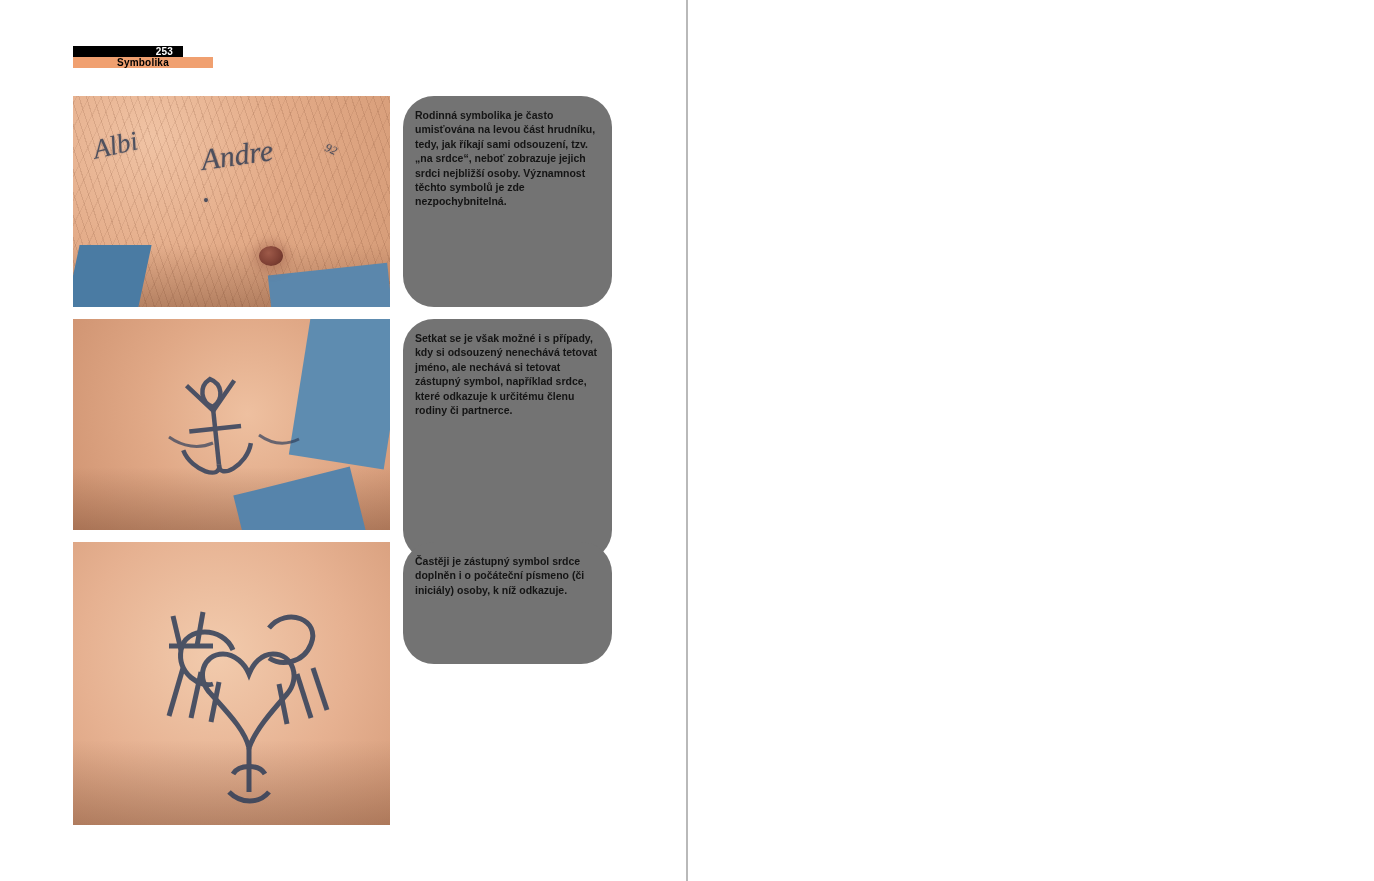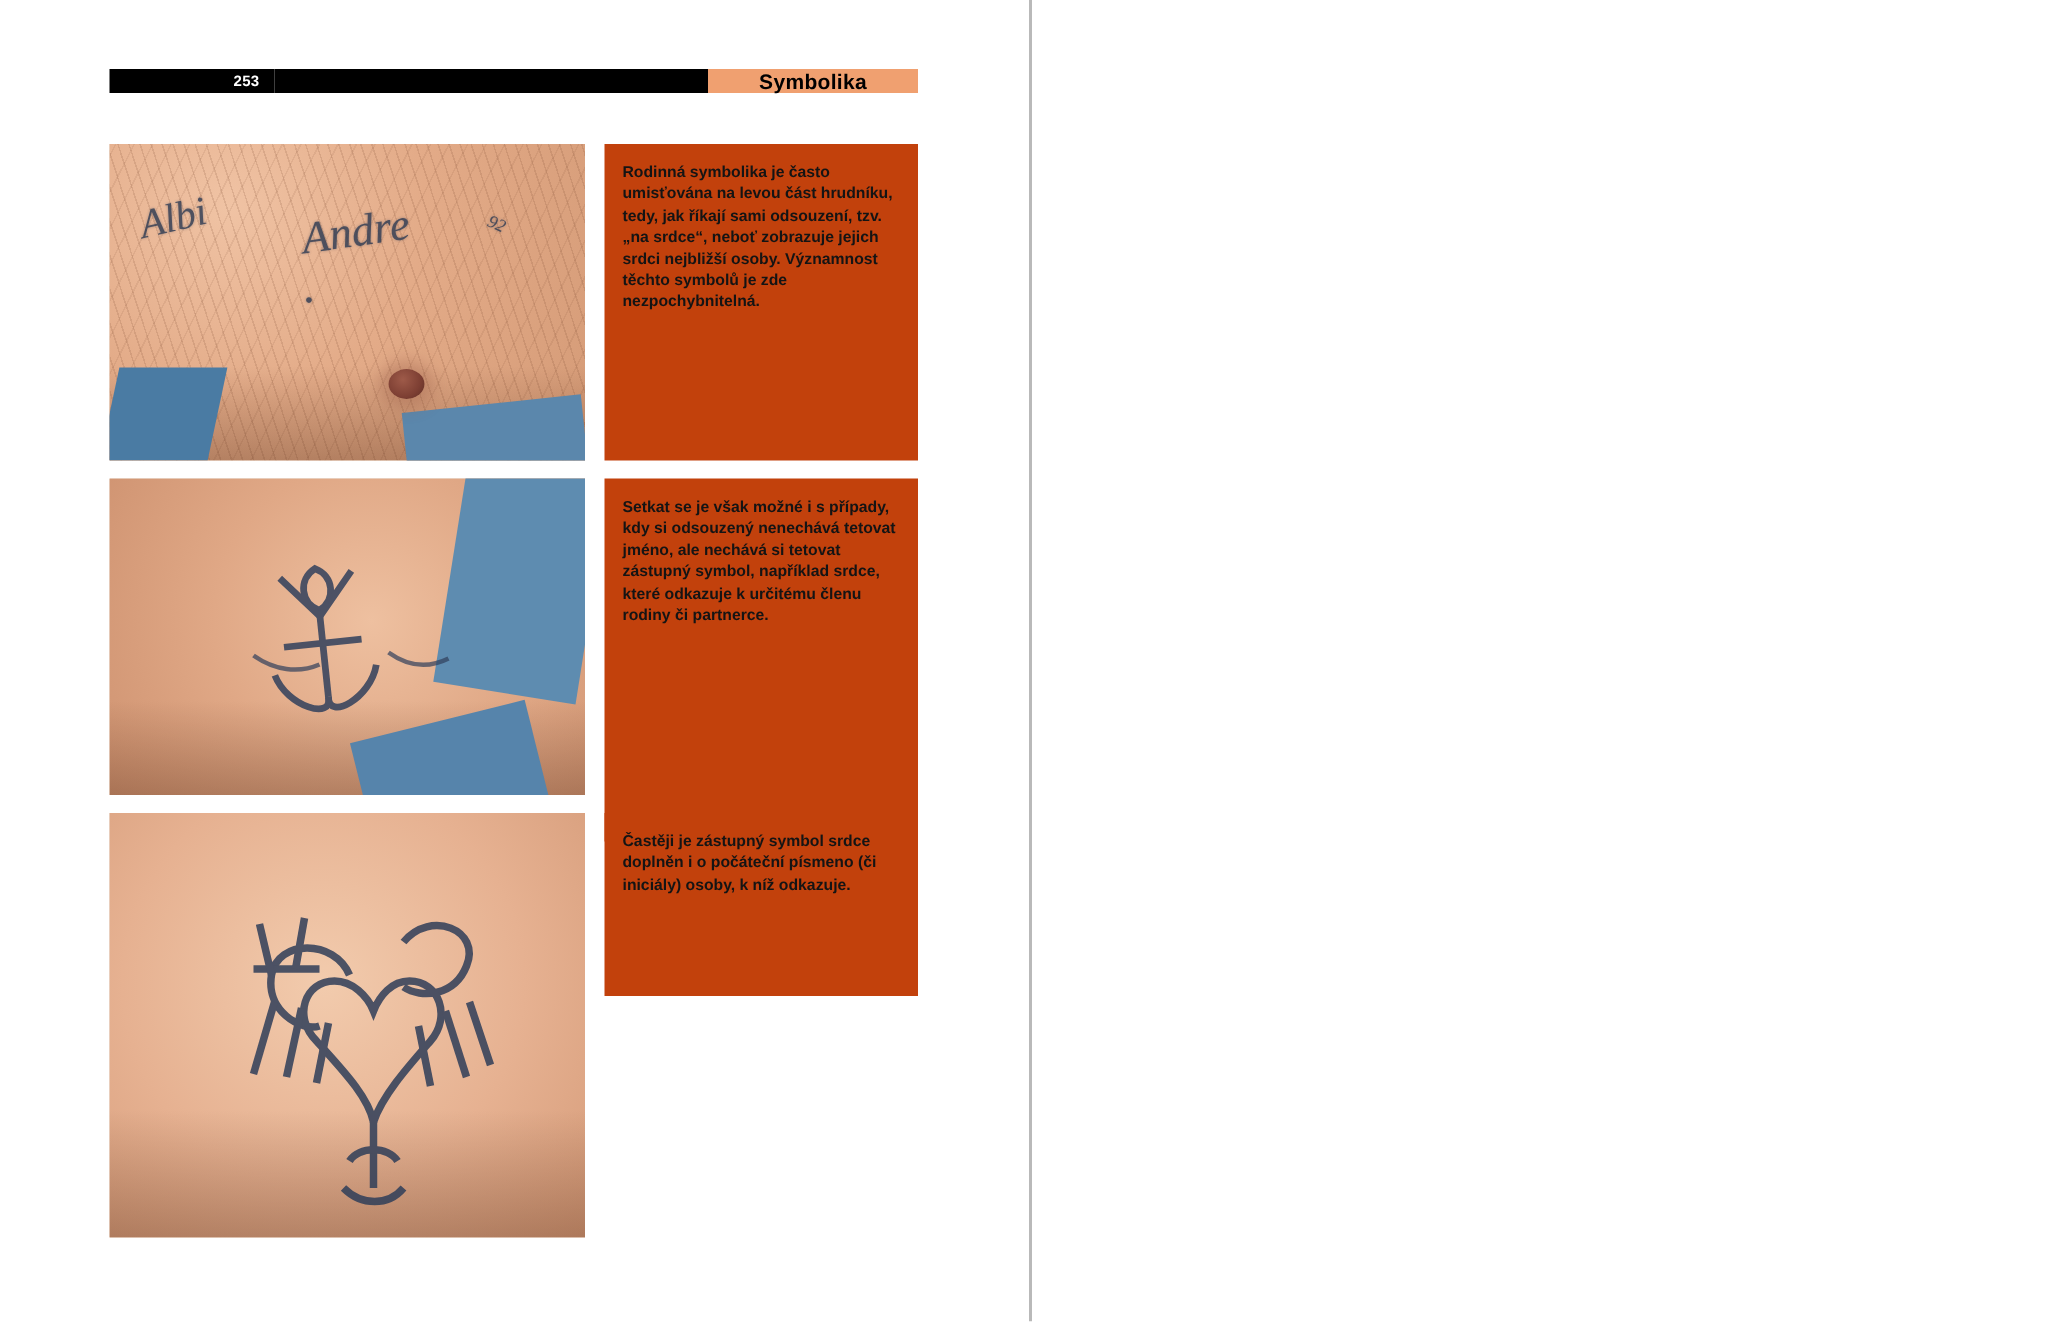--- a/index.html
+++ b/index.html
@@ -37,39 +37,40 @@
     background: #b9b9b9;
   }
 
   
   .header-bar {
     position: absolute;
     top: 46px;
     height: 16px;
     display: flex;
     align-items: stretch;
+    flex-direction: column;
   }
   .header-left {
     left: 73px;
     width: 539px;
   }
   .hdr-blk {
     background: #000000;
     color: #ffffff;
     font-size: 10px;
     font-weight: bold;
     display: flex;
     align-items: center;
     justify-content: center;
     letter-spacing: 0.2px;
   }
   .hdr-orange {
     background: #f0a070;
     color: #000000;
-    font-size: 14px;
+    font-size: 10px;
     font-weight: bold;
     display: flex;
     align-items: center;
     letter-spacing: 0.2px;
   }
   .hdr-spacer {
     flex: 1 1 auto;
     background: #000000;
   }
   
@@ -84,28 +85,29 @@
   }
 
   
   .photo {
     position: absolute;
     background: #d8b49a;
     overflow: hidden;
   }
   .caption {
     position: absolute;
-    background: #c2410c;
+    background: #737373;
     color: #141414;
     font-size: 10.5px;
     font-weight: bold;
     line-height: 14.4px;
     padding: 12px 12px 10px 12px;
     box-sizing: border-box;
     white-space: pre-line;
+    border-radius: 31px;
   }
 
   
   .skin {
     position: absolute;
     inset: 0;
   }
   .sk1 { background:
       radial-gradient(circle at 25% 20%, #f0c3a4 0%, #e3ab88 45%, #d49a76 100%); }
   .sk2 { background:

